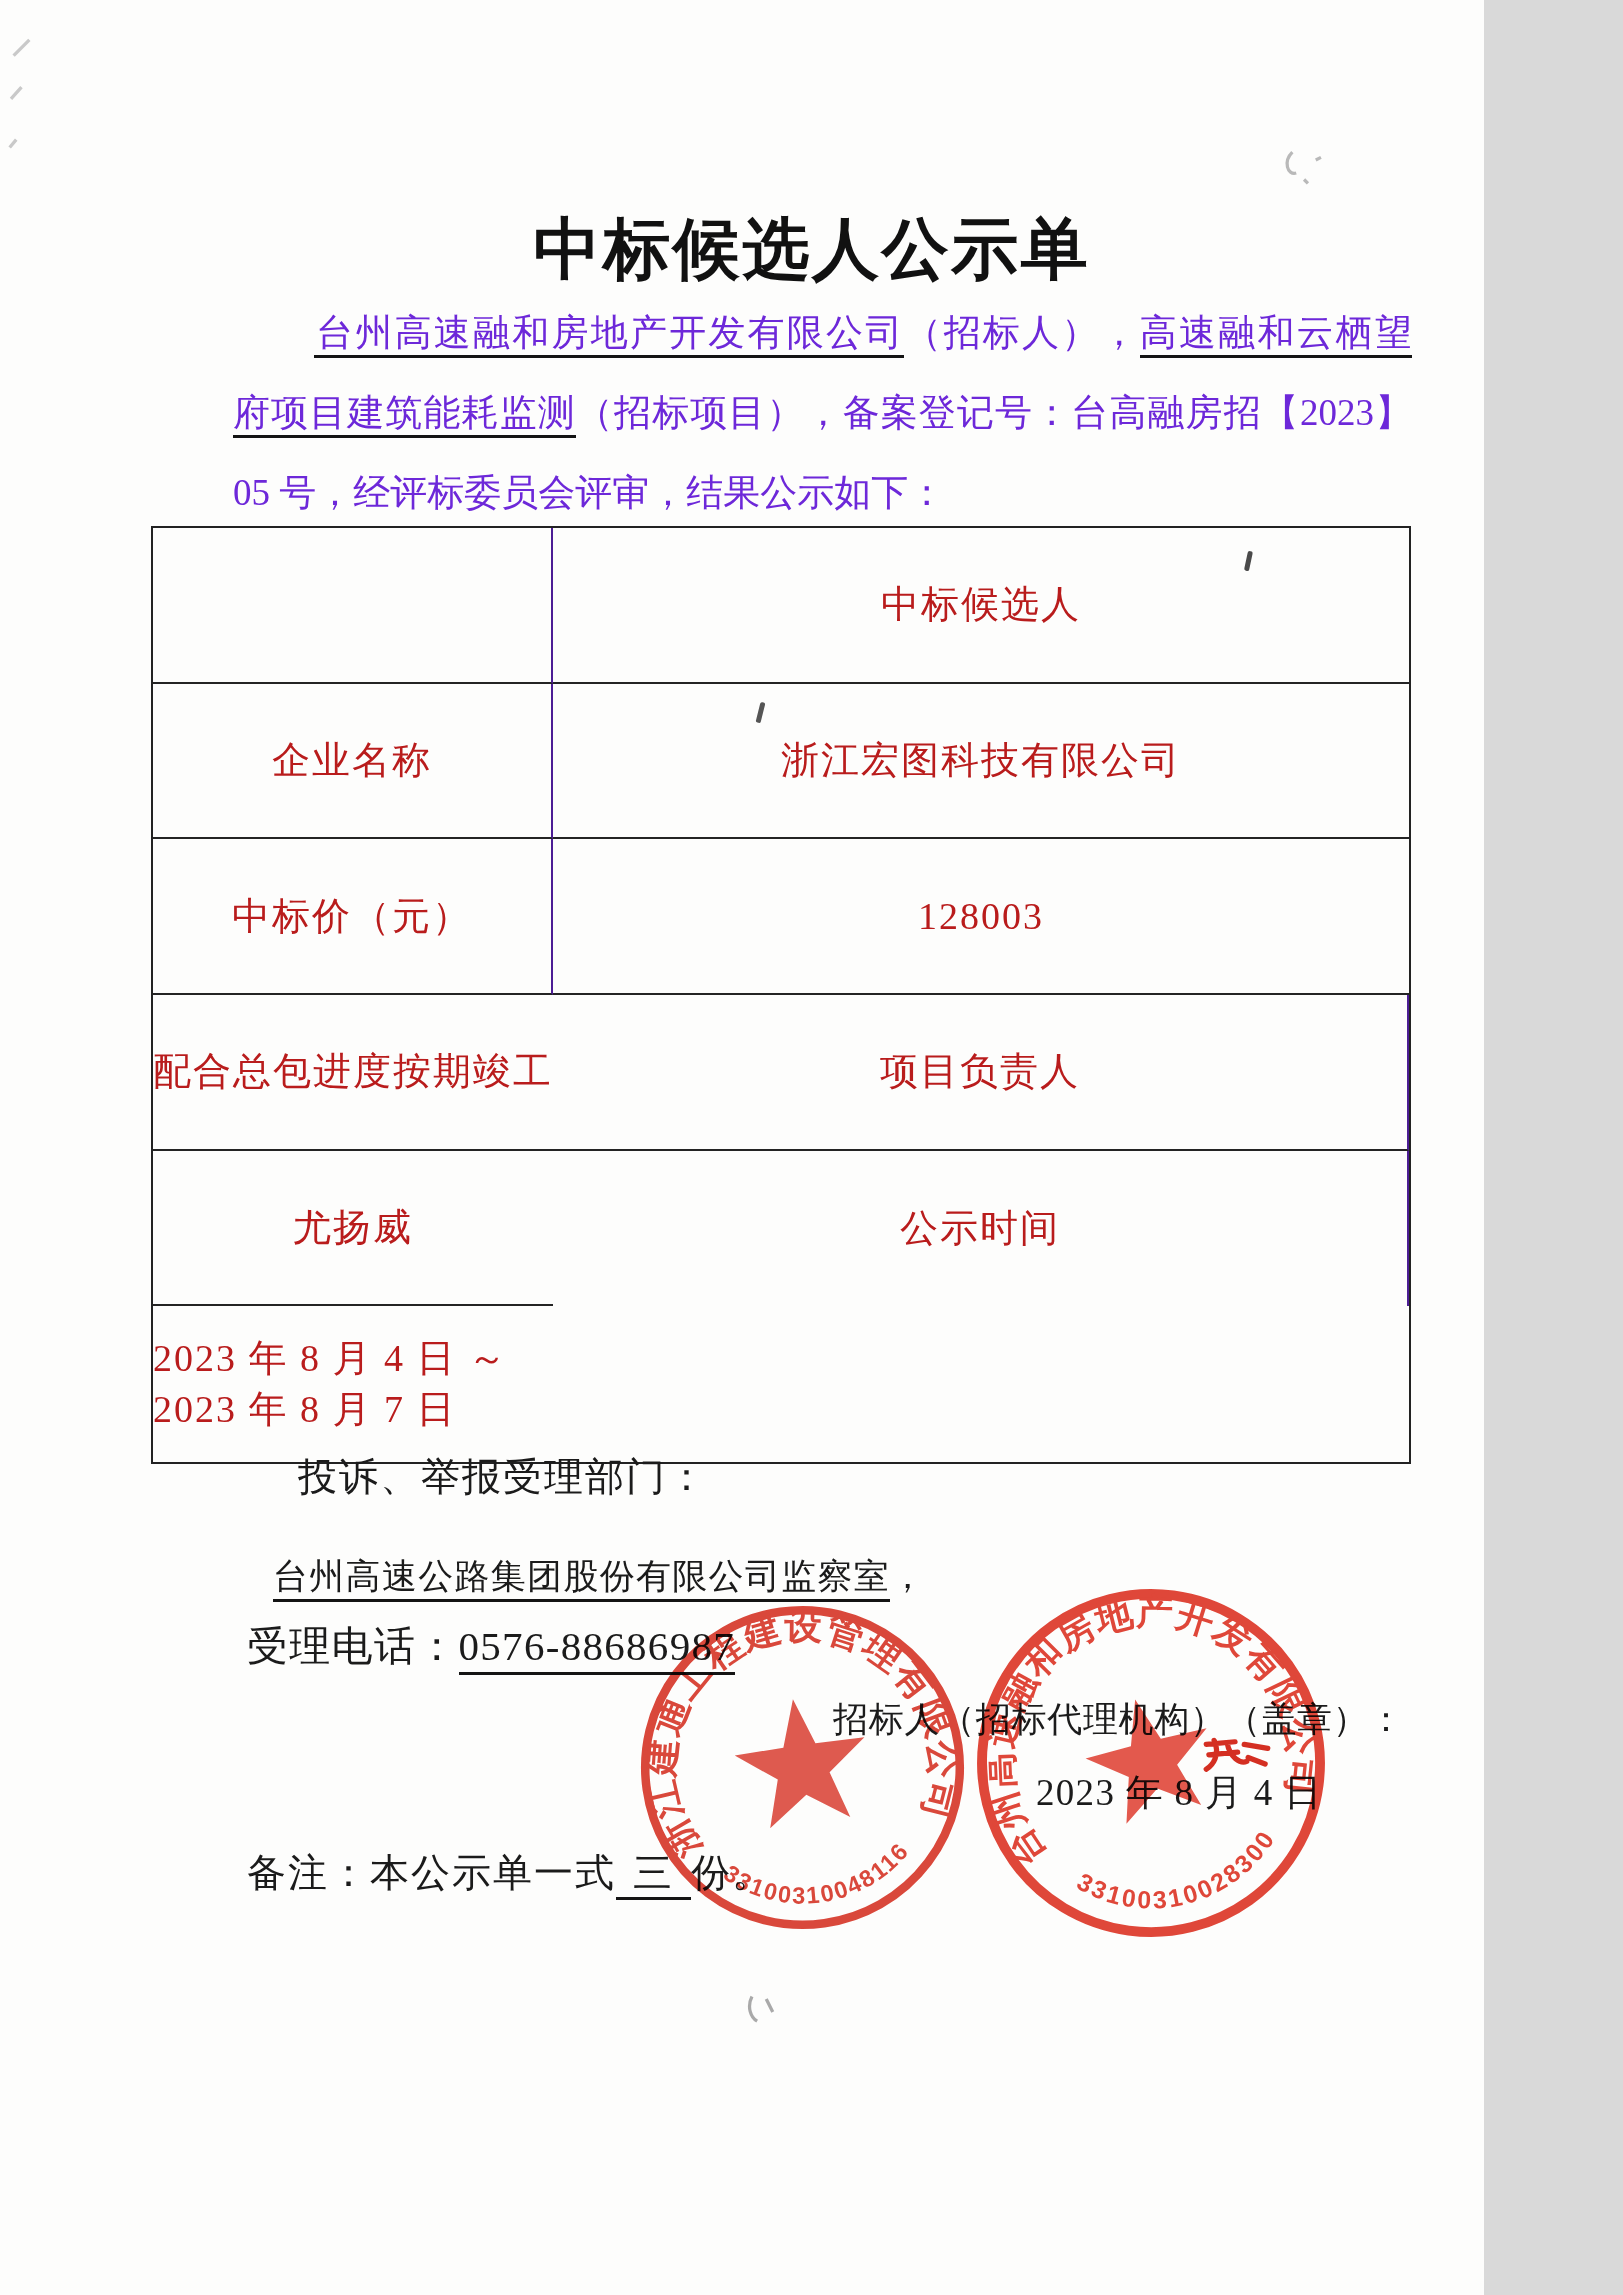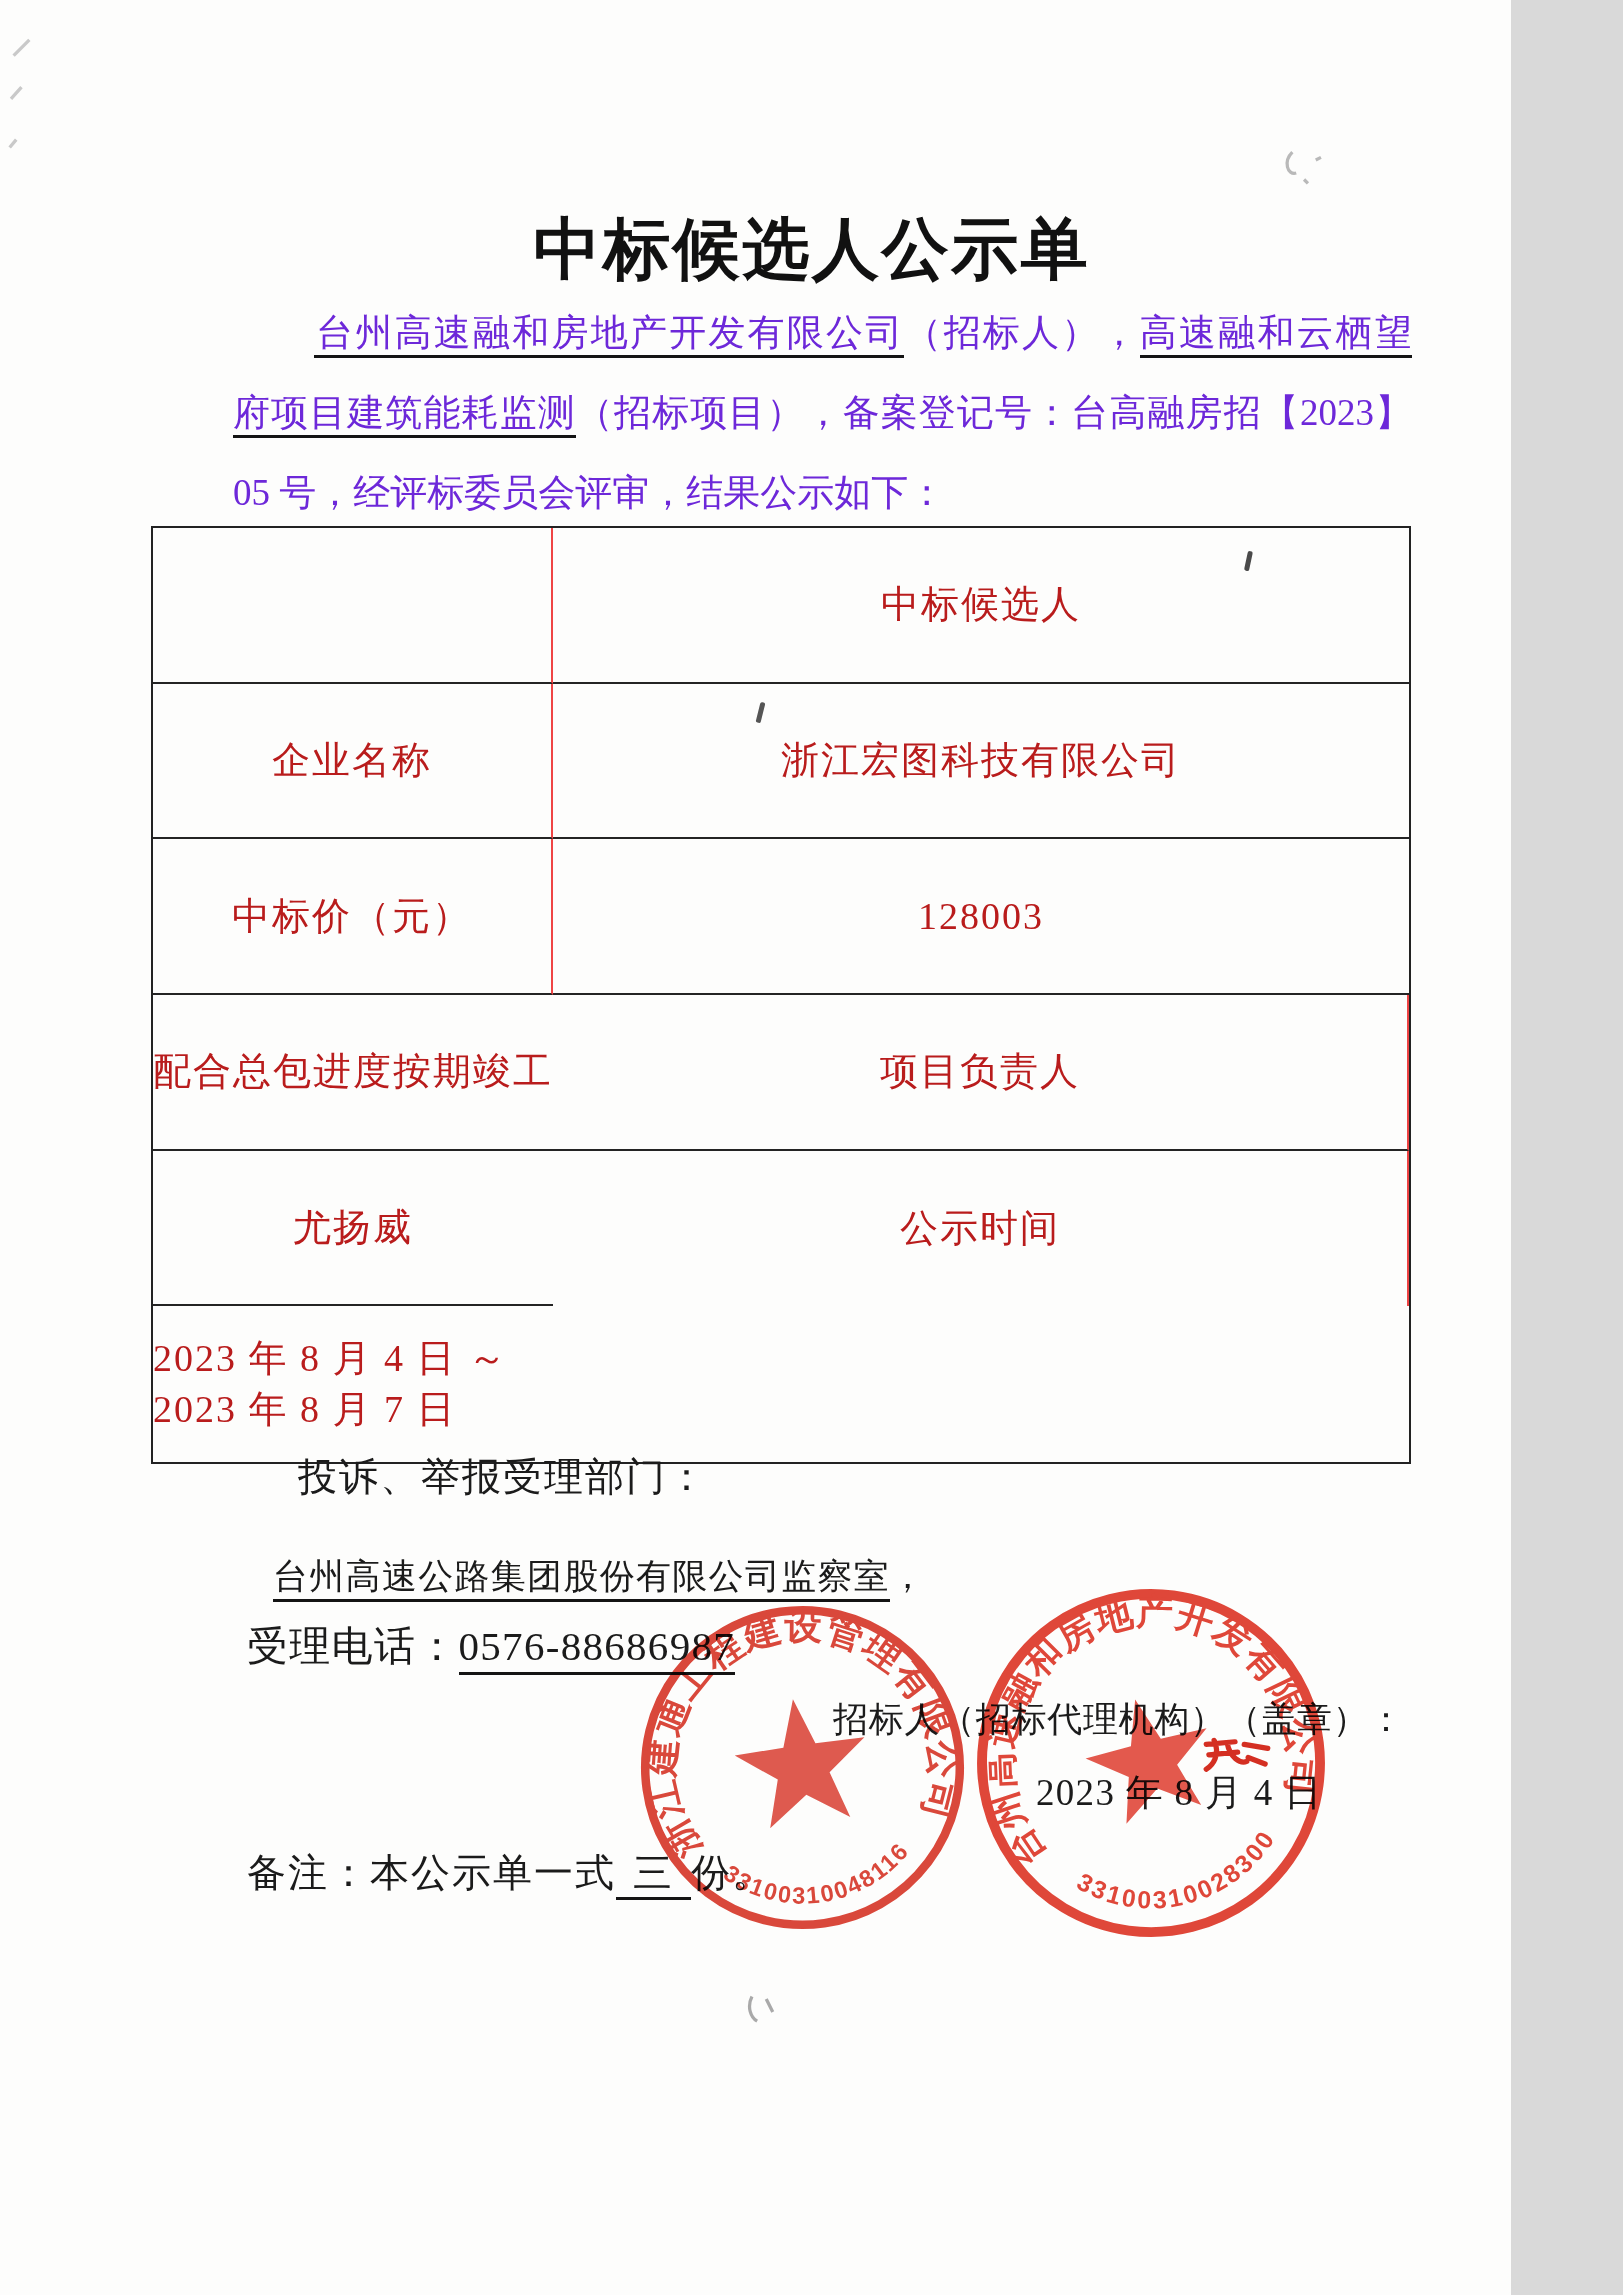--- a/index.html
+++ b/index.html
@@ -1,18 +1,18 @@
 <!DOCTYPE html>
 <html style="font-size:10.5px"><head>
 <meta charset="utf-8">
 <style>
   html,body{margin:0;padding:0;background:#d9d9d9;}
   .page{
     position:relative;width:1484px;height:2295px;background:#fdfdfc;
-    overflow:hidden;font-family:"Liberation Serif","DejaVu Serif",serif;color:#1b1b1b;padding-left:27px;
+    overflow:hidden;font-family:"Liberation Serif","DejaVu Serif",serif;color:#1b1b1b;
   }
   .abs{position:absolute;}
   
   .title{
     left:0;top:204px;width:1624px;text-align:center;
     font-family:"Liberation Sans","DejaVu Sans",sans-serif;
     font-weight:bold;font-size:67px;letter-spacing:2.6px;color:#111;
   }
   
   .intro{left:233px;top:293px;width:1179px;font-size:37px;line-height:80px;color:#6d28d9;}
@@ -23,21 +23,21 @@
   .bid-table{
     left:151px;top:526px;width:1260px;height:938px;box-sizing:border-box;
     border:2.6px solid #222;display:grid;grid-template-columns:400px 1fr;
     grid-template-rows:repeat(6,1fr);background:transparent;
   }
   .cell{
     display:flex;align-items:center;justify-content:center;
     font-size:38px;letter-spacing:2px;color:#b91c1c;
     border-bottom:2.6px solid #242424;box-sizing:border-box;
   }
-  .cell.c1{border-right:2px solid #ef4444;}
+  .cell.c1{border-right:2px solid #4c1d95;}
   .cell.lastrow{border-bottom:none;}
   
   .f-complaint{left:298px;top:1450px;font-size:39px;letter-spacing:2px;font-family:Liberation Mono, monospace;}
   .f-dept{left:249px;top:1553px;font-size:35px;letter-spacing:1.3px;margin-left:24px;}
   .f-phone{left:247px;top:1619px;font-size:41px;letter-spacing:1.3px;}
   .u2{border-bottom:3.9px solid #141414;padding-bottom:3.3px;}
   .f-sign{left:833px;top:1696px;font-size:35px;letter-spacing:0.7px;}
   .f-date{left:1036px;top:1768px;font-size:37px;letter-spacing:1.3px;}
   .f-note{left:247px;top:1846px;font-size:39px;letter-spacing:2px;font-family:Liberation Serif, serif;}
   .u3{border-bottom:3.9px solid #141414;padding:0 17px 2.6px 17px;}

